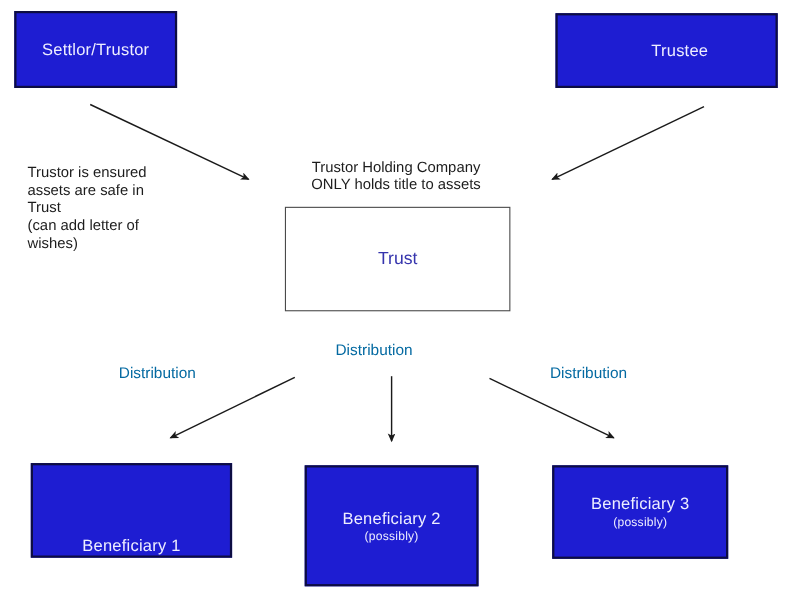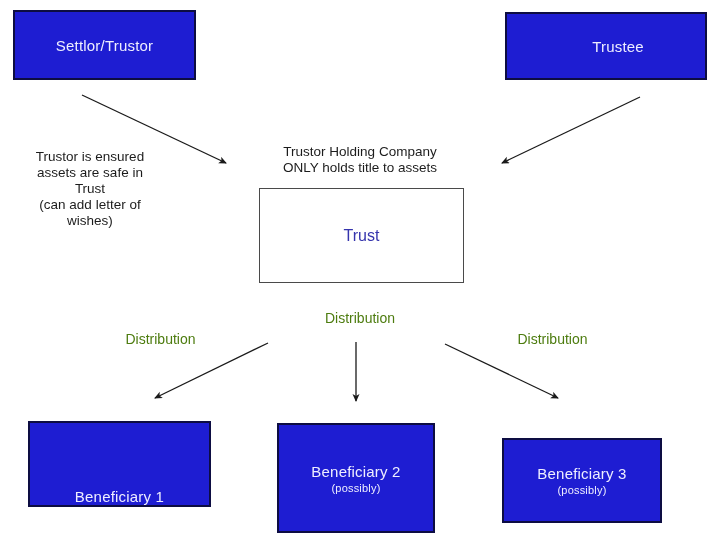--- a/index.html
+++ b/index.html
@@ -48,49 +48,48 @@
     font-size: 11px;
     margin-top: 2px;
   }
   .note {
     position: absolute;
     font-size: 13.5px;
     line-height: 16px;
     color: #1c1c1c;
     white-space: pre-line;
   }
-  .note-right-align { text-align: center; }
+  .note-right-align { text-align: left; }
   .note-center-align { text-align: center; }
   .note-left-align { text-align: left; }
   .dist-label {
     position: absolute;
     font-size: 14px;
-    color: #4d7c0f;
-    text-align: center;
+    color: #0369a1;
   }
 </style>
 </head>
 <body>
 
 <div class="canvas">
 
   <svg class="arrows" width="720" height="539" viewBox="0 0 720 539">
     <defs>
       <marker id="ah" markerWidth="9" markerHeight="8" refX="7" refY="3.5" orient="auto" markerUnits="userSpaceOnUse">
         <path d="M0,0 L8,3.5 L0,7 L2,3.5 Z" fill="#1a1a1a"></path>
       </marker>
     </defs>
     <line x1="82" y1="95" x2="226" y2="163" stroke="#1a1a1a" stroke-width="1.3" marker-end="url(#ah)"></line>
     <line x1="640" y1="97" x2="502" y2="163" stroke="#1a1a1a" stroke-width="1.3" marker-end="url(#ah)"></line>
     <line x1="268" y1="343" x2="155" y2="398" stroke="#1a1a1a" stroke-width="1.3" marker-end="url(#ah)"></line>
     <line x1="356" y1="342" x2="356" y2="401" stroke="#1a1a1a" stroke-width="1.3" marker-end="url(#ah)"></line>
     <line x1="445" y1="344" x2="558" y2="398" stroke="#1a1a1a" stroke-width="1.3" marker-end="url(#ah)"></line>
   </svg>
 
-  <div class="node node-blue" style="left:13px; top:10px; width:183px; height:70px;">
+  <div class="node node-blue" style="left:13px; top:10px; width:148px; height:70px;">
     <span>Settlor/Trustor</span>
   </div>
 
   <div class="node node-blue" style="left:505px; top:12px; width:202px; height:68px;padding-left:24px;">
     <span>Trustee</span>
   </div>
 
   <div class="note note-right-align" style="left:25px; top:149px; width:130px;">Trustor is ensured
 assets are safe in
 Trust
@@ -113,18 +112,18 @@
 
   <div class="node node-blue" style="left:28px; top:421px; width:183px; height:86px;justify-content:flex-end;">
     <span>Beneficiary 1</span>
   </div>
 
   <div class="node node-blue" style="left:277px; top:423px; width:158px; height:110px;">
     <span>Beneficiary 2</span>
     <span class="sublabel">(possibly)</span>
   </div>
 
-  <div class="node node-blue" style="left:502px; top:423px; width:160px; height:85px;margin-top:15px;">
+  <div class="node node-blue" style="left:502px; top:423px; width:160px; height:85px;">
     <span>Beneficiary 3</span>
     <span class="sublabel">(possibly)</span>
   </div>
 
 </div>
 
 </body></html>

